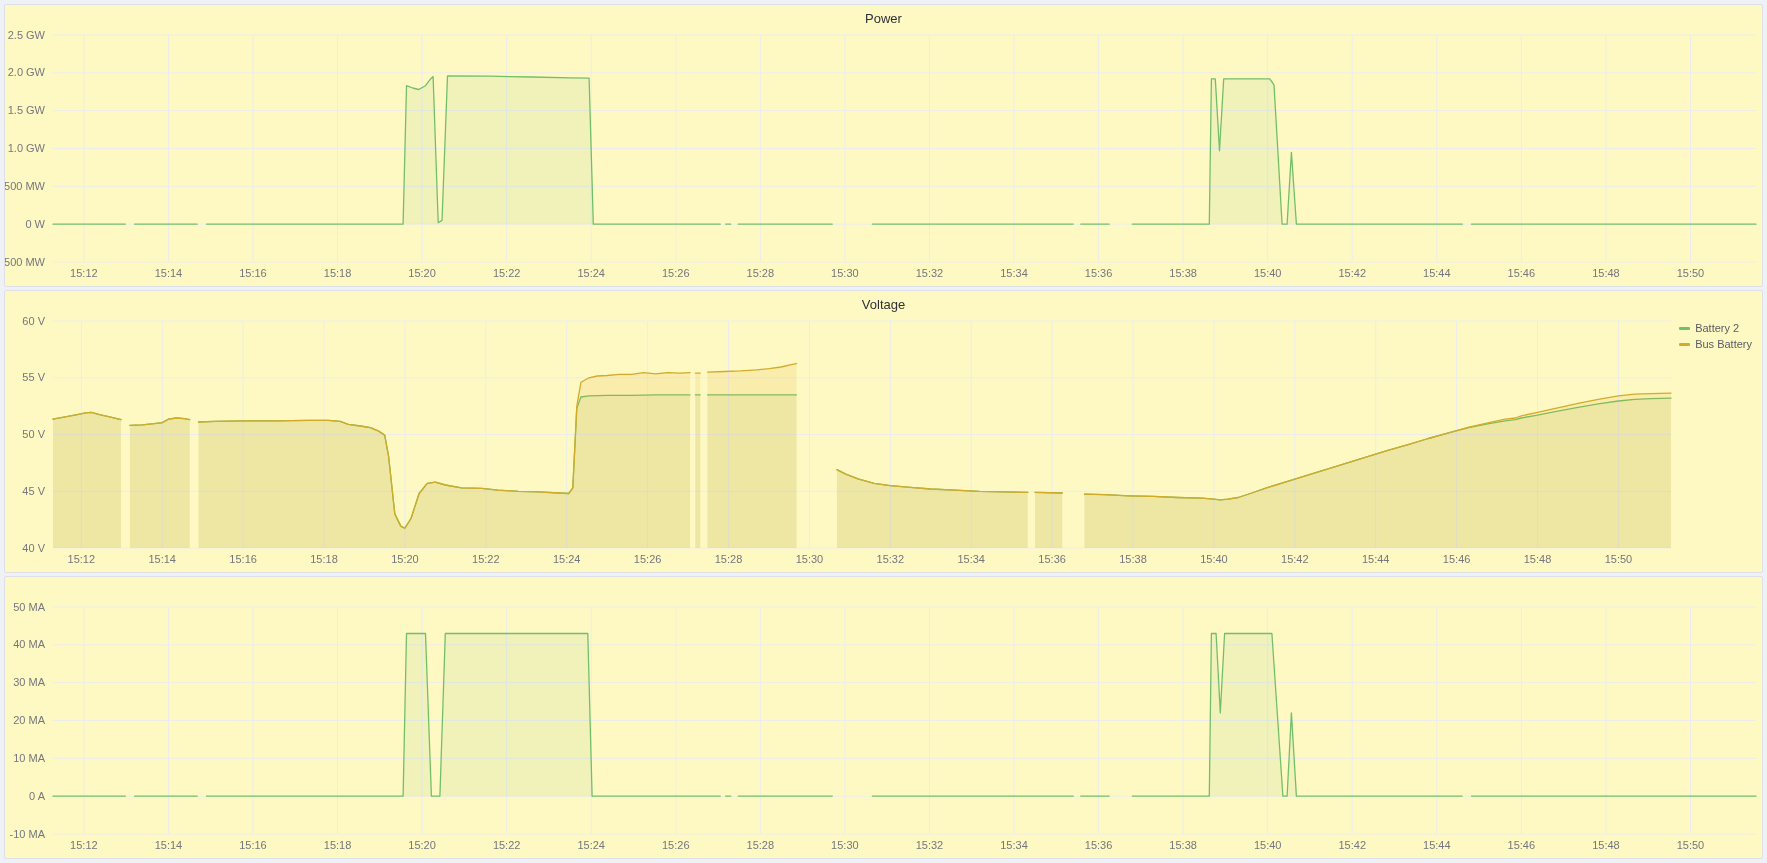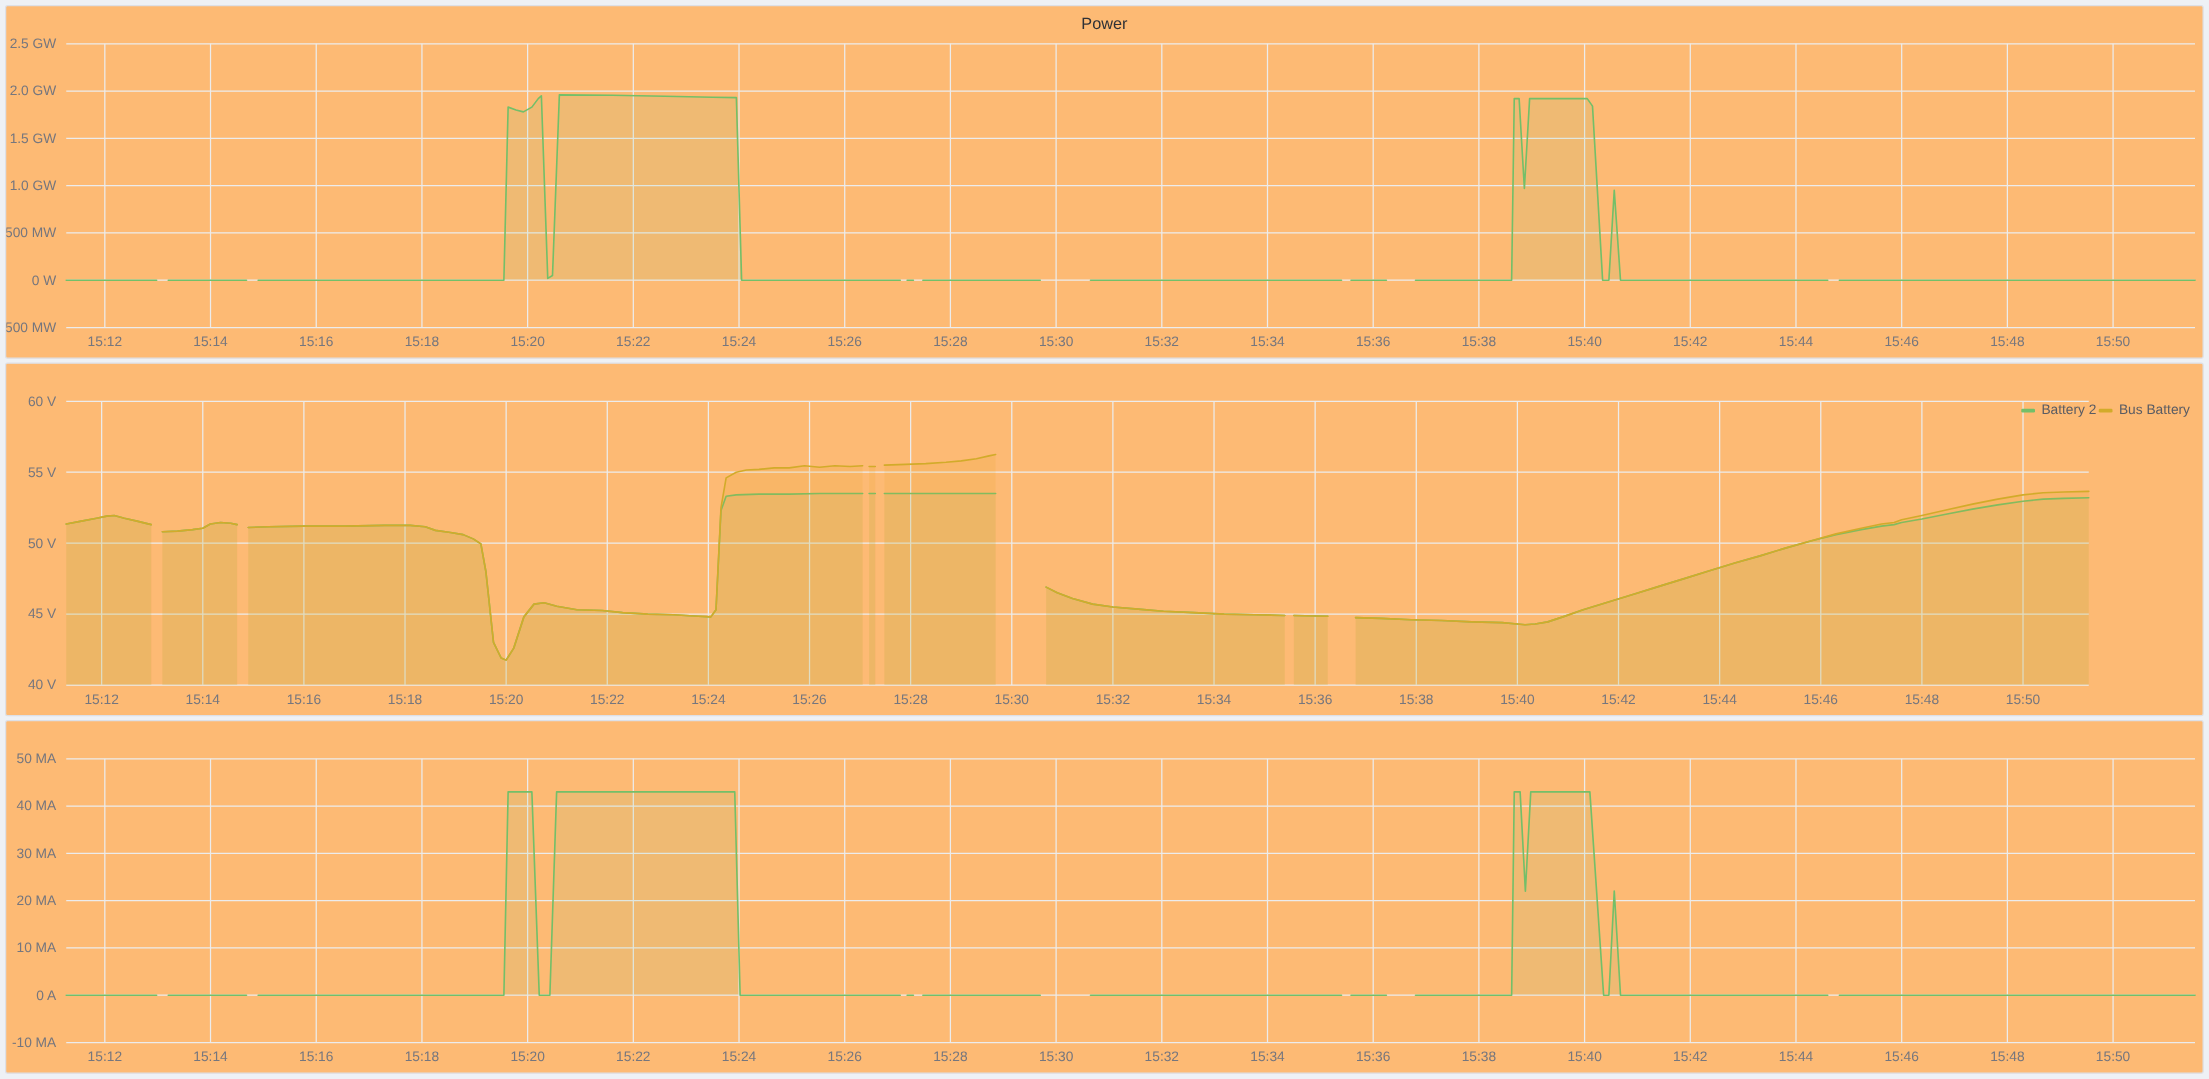--- a/index.html
+++ b/index.html
@@ -7,40 +7,40 @@
     width:1767px;height:863px;
     background:#eef1f5;
     font-family:"Liberation Sans",sans-serif;
     box-sizing:border-box;
     padding:4px;
   }
   .dashboard{display:flex;flex-direction:column;gap:3px;}
   .panel{
     position:relative;
     width:1759px;height:283px;
-    background:#fdba74;
+    background:#fef9c3;
     border:1px solid #dde0e6;
     border-radius:2px;
     box-sizing:border-box;
     overflow:hidden;
   }
   .panel-title{
     position:absolute;top:5px;left:0;right:0;
     margin:0;
     text-align:center;
     font-size:13px;font-weight:500;
     color:#2f3136;
     line-height:18px;
     cursor:pointer;
   }
   svg.chart{display:block;}
   .tick{font-family:"Liberation Sans",sans-serif;font-size:11px;fill:#75767e;}
   .legend{
     position:absolute;top:30px;right:10px;
-    display:flex;gap:2px;
+    display:flex;flex-direction:column;gap:2px;
     z-index:2;
   }
   .legend-item{
     display:flex;align-items:center;gap:5px;
     font-size:11px;color:#5a5c63;line-height:14px;
     cursor:pointer;white-space:nowrap;
   }
   .swatch{display:inline-block;width:11px;height:3px;border-radius:1px;background:#999;}
 </style>
 </head>
@@ -120,20 +120,21 @@
         <path d="M1075.8,219.2 L1075.8,219.2 L1104.1,219.2 L1104.1,219.2 Z" fill="rgba(115,191,105,0.10)" stroke="none"></path>
         <path d="M1075.8,219.2 L1104.1,219.2" fill="none" stroke="#73bf69" stroke-width="1.3" stroke-linejoin="round" stroke-linecap="round"></path>
         <path d="M1127.4,219.2 L1127.4,219.2 L1204.3,219.2 L1206.4,73.9 L1210.3,73.9 L1214.5,145.8 L1218.7,73.9 L1264.8,73.9 L1269.0,79.9 L1277.1,219.2 L1282.1,219.2 L1286.4,147.3 L1291.4,219.2 L1457.2,219.2 L1457.2,219.2 Z" fill="rgba(115,191,105,0.10)" stroke="none"></path>
         <path d="M1127.4,219.2 L1204.3,219.2 L1206.4,73.9 L1210.3,73.9 L1214.5,145.8 L1218.7,73.9 L1264.8,73.9 L1269.0,79.9 L1277.1,219.2 L1282.1,219.2 L1286.4,147.3 L1291.4,219.2 L1457.2,219.2" fill="none" stroke="#73bf69" stroke-width="1.3" stroke-linejoin="round" stroke-linecap="round"></path>
         <path d="M1466.5,219.2 L1466.5,219.2 L1751.0,219.2 L1751.0,219.2 Z" fill="rgba(115,191,105,0.10)" stroke="none"></path>
         <path d="M1466.5,219.2 L1751.0,219.2" fill="none" stroke="#73bf69" stroke-width="1.3" stroke-linejoin="round" stroke-linecap="round"></path>
       </svg>
   </section>
 
   <section class="panel">
+    <h2 class="panel-title">Voltage</h2>
     <div class="legend">
       <div class="legend-item">
         <span class="swatch" style="background: rgb(115, 191, 105);"></span>
         <span>Battery 2</span>
       </div>
       <div class="legend-item">
         <span class="swatch" style="background: rgb(210, 171, 42);"></span>
         <span>Bus Battery</span>
       </div>
     </div>

